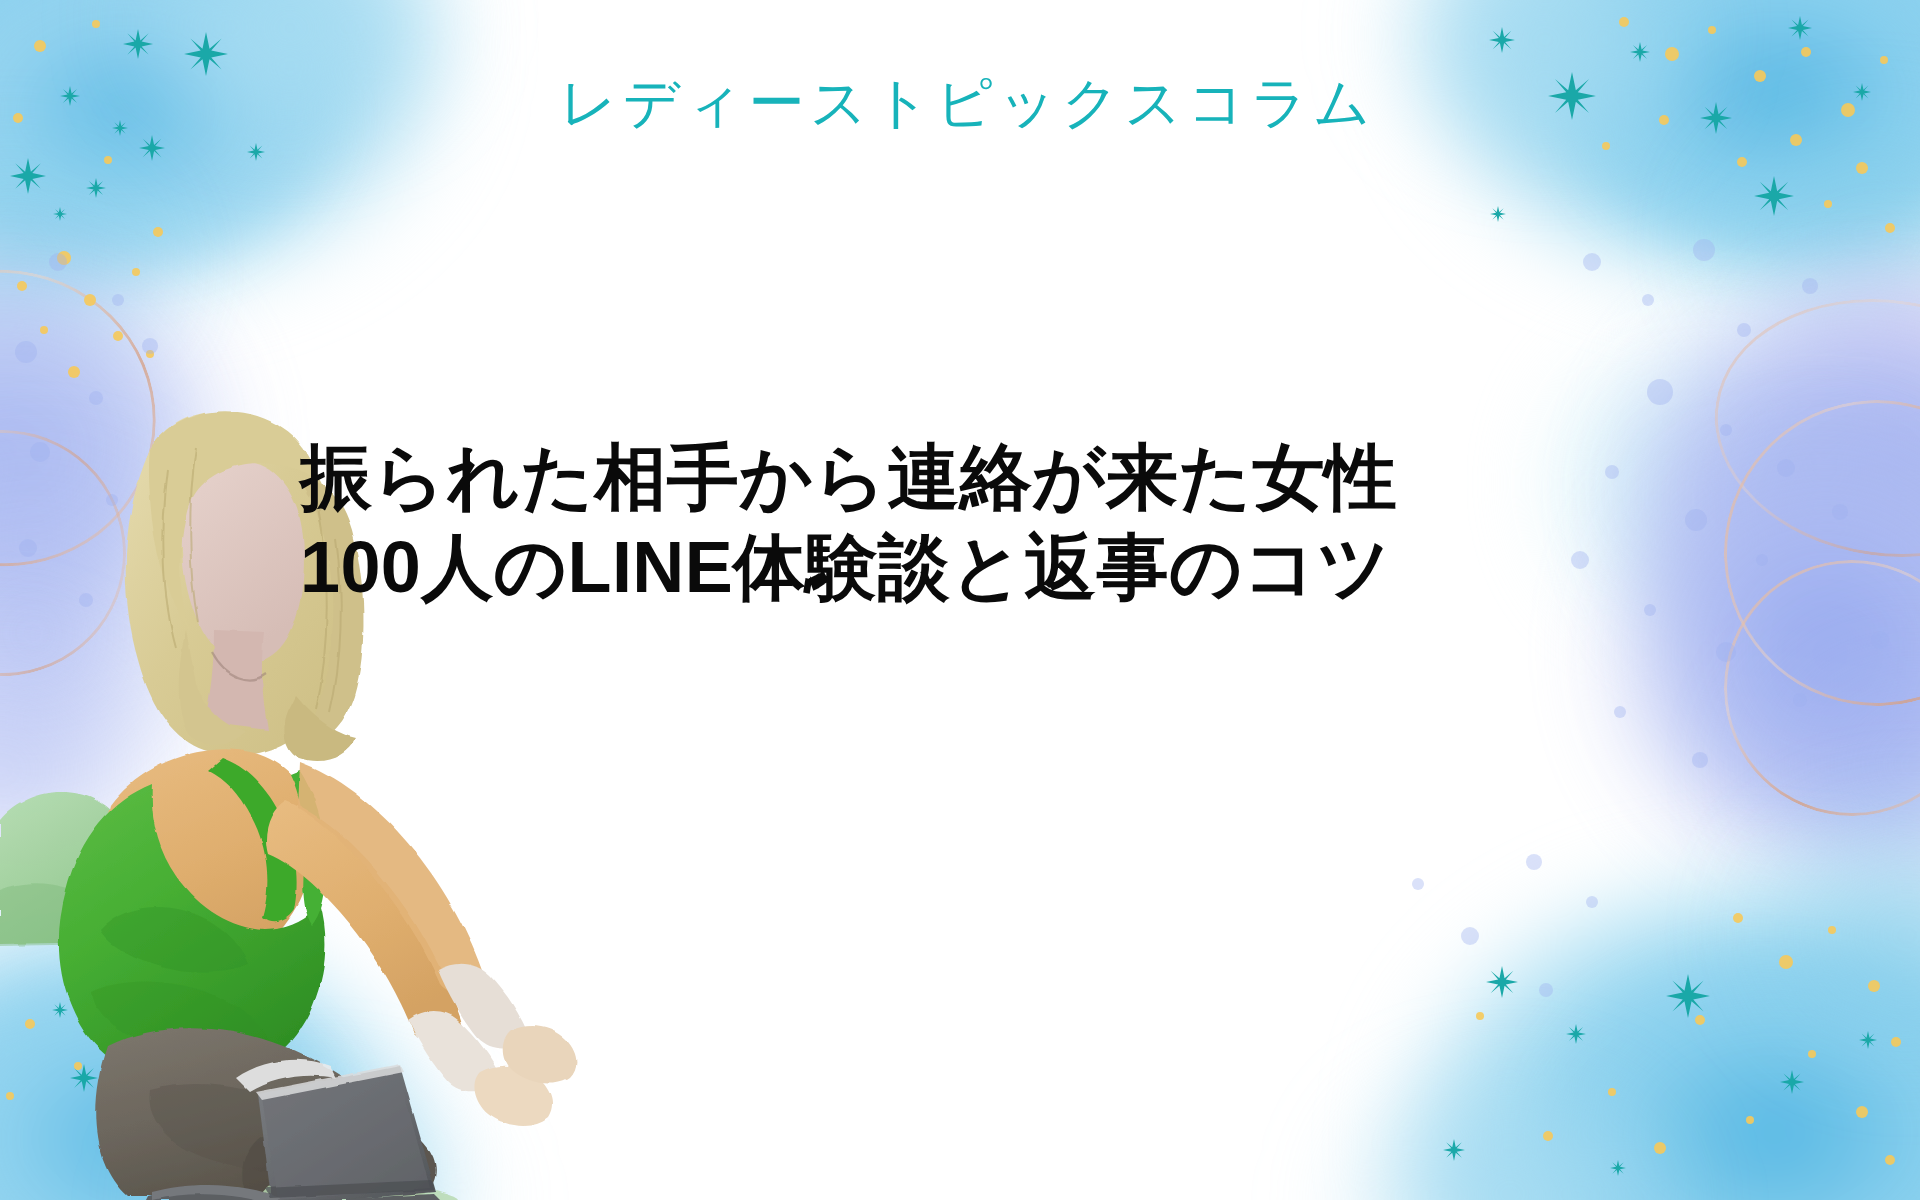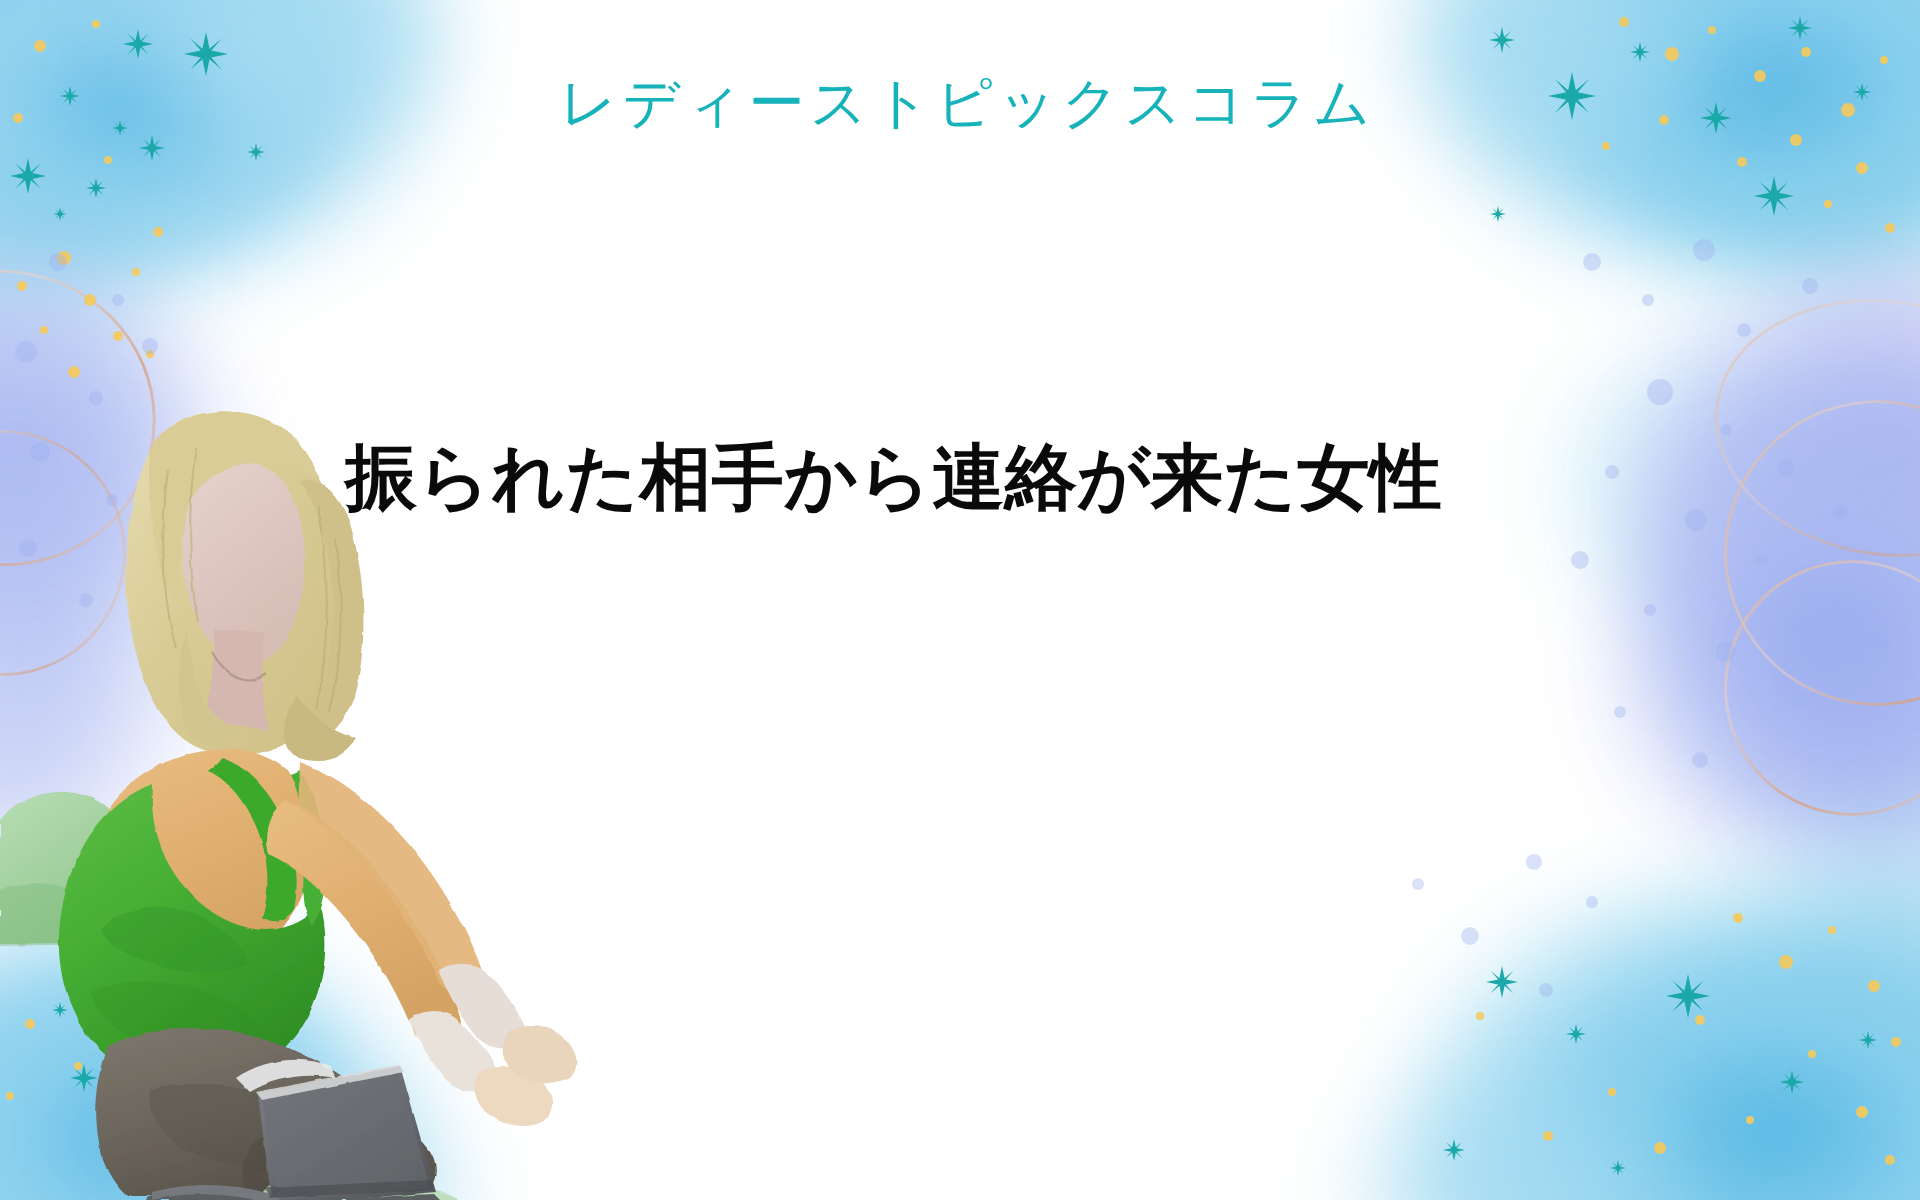--- a/index.html
+++ b/index.html
@@ -134,21 +134,20 @@
     position: absolute;
     left: 300px;
     top: 385px;
     width: 1020px;
     text-align: left;
     color: #0a0a0a;
     font-weight: 700;
     font-size: 72px;
     line-height: 1.24;
     letter-spacing: .005em;
-    margin-left: 45px;
   }
   .headline .line { display: block; white-space: nowrap; }
 
   
   .illustration {
     position: absolute;
     left: 0;
     top: 330px;
     width: 740px;
     height: 870px;
@@ -569,15 +568,16 @@
 
         <path d="M264 858 L 432 850 L 434 860 L 270 868 Z" fill="#4a4d51" opacity=".7"></path>
       </g>
     </svg>
   </div>
 
   <div class="kicker">レディーストピックスコラム</div>
 
   <h1 class="headline">
     <span class="line">振られた相手から連絡が来た女性</span>
+    <span class="line">100人のLINE体験談と返事のコツ</span>
   </h1>
 
 </div>
 
 </body></html>

